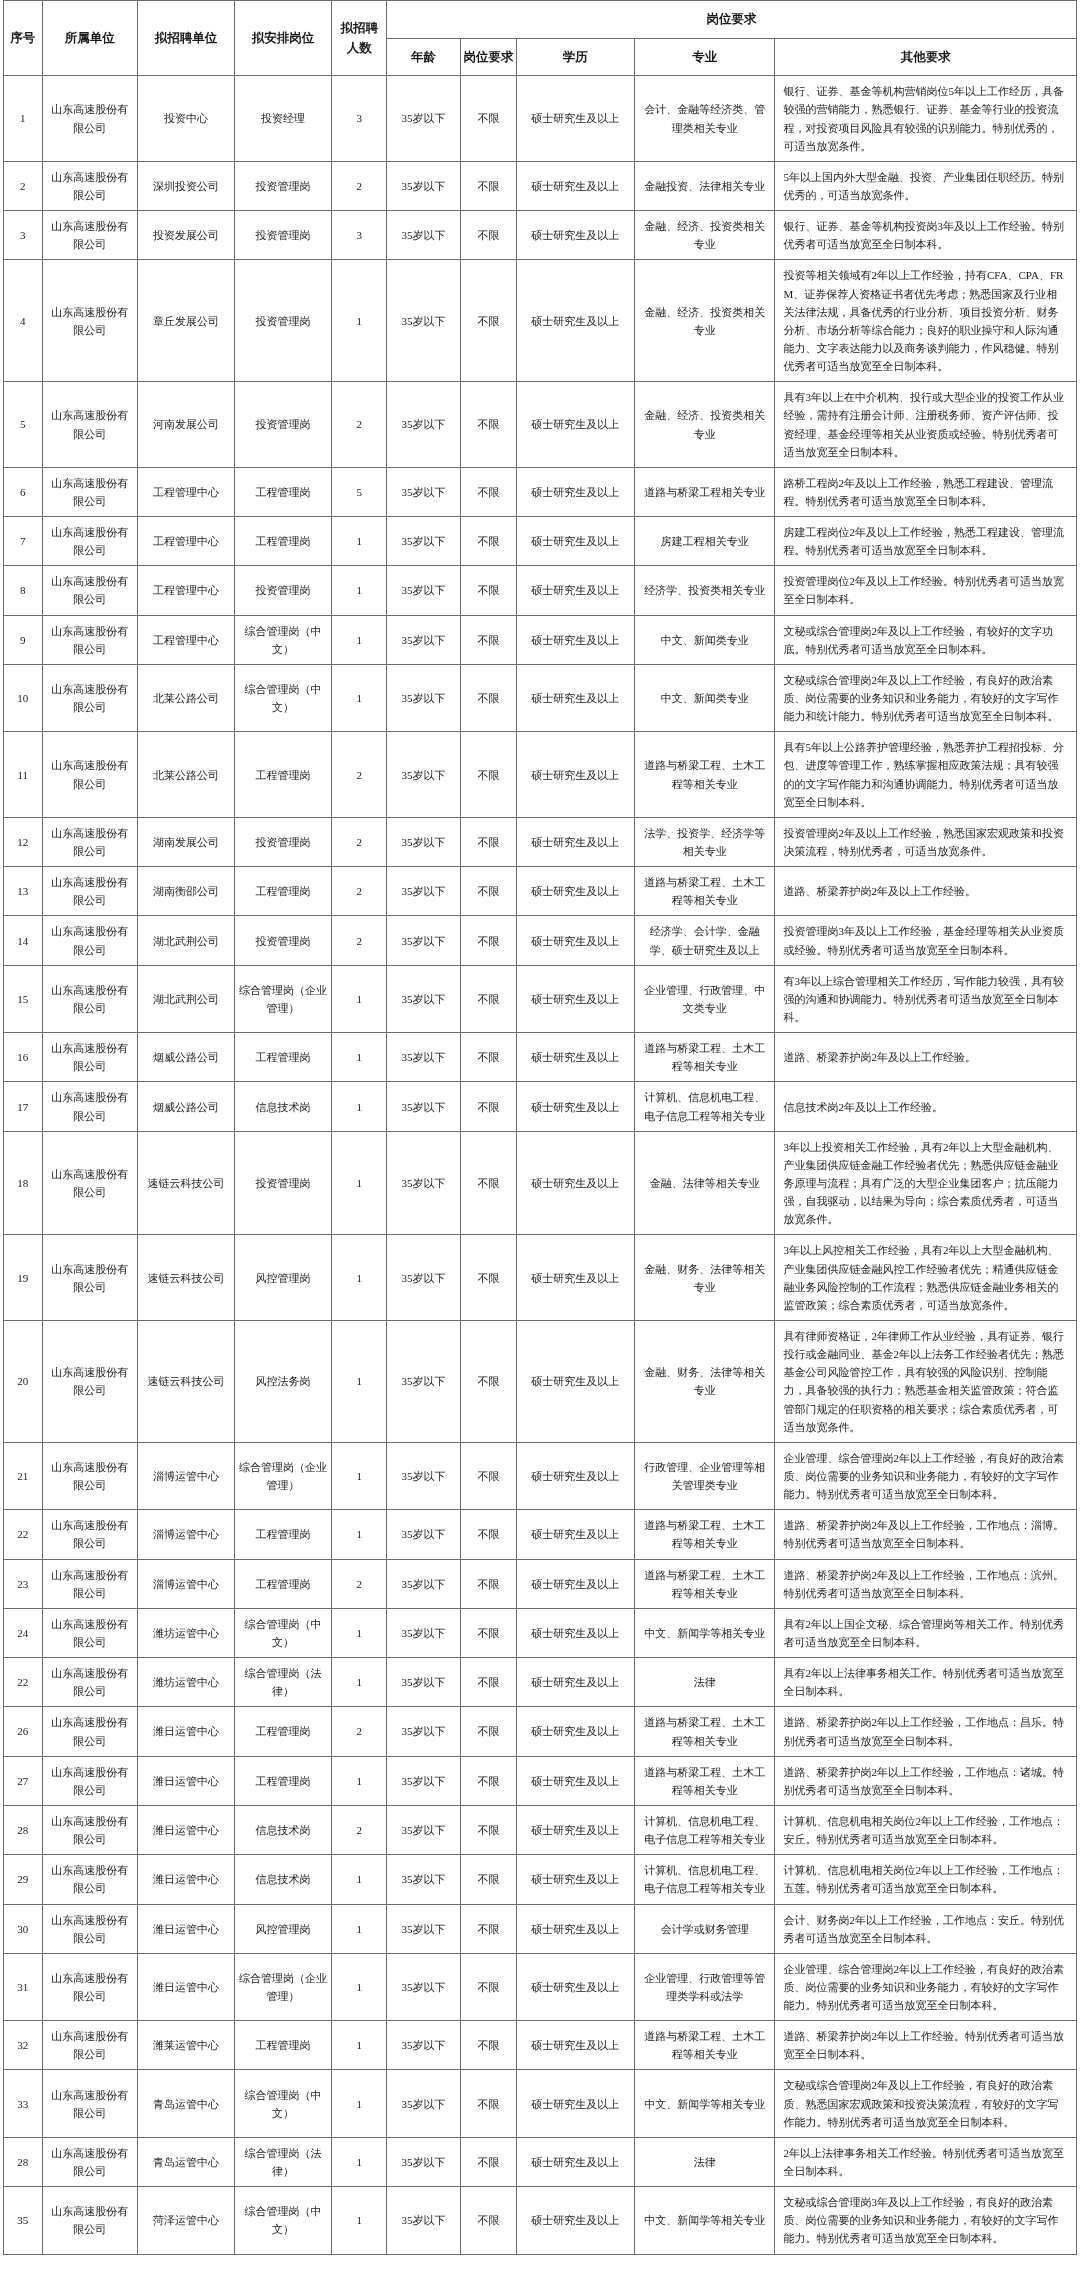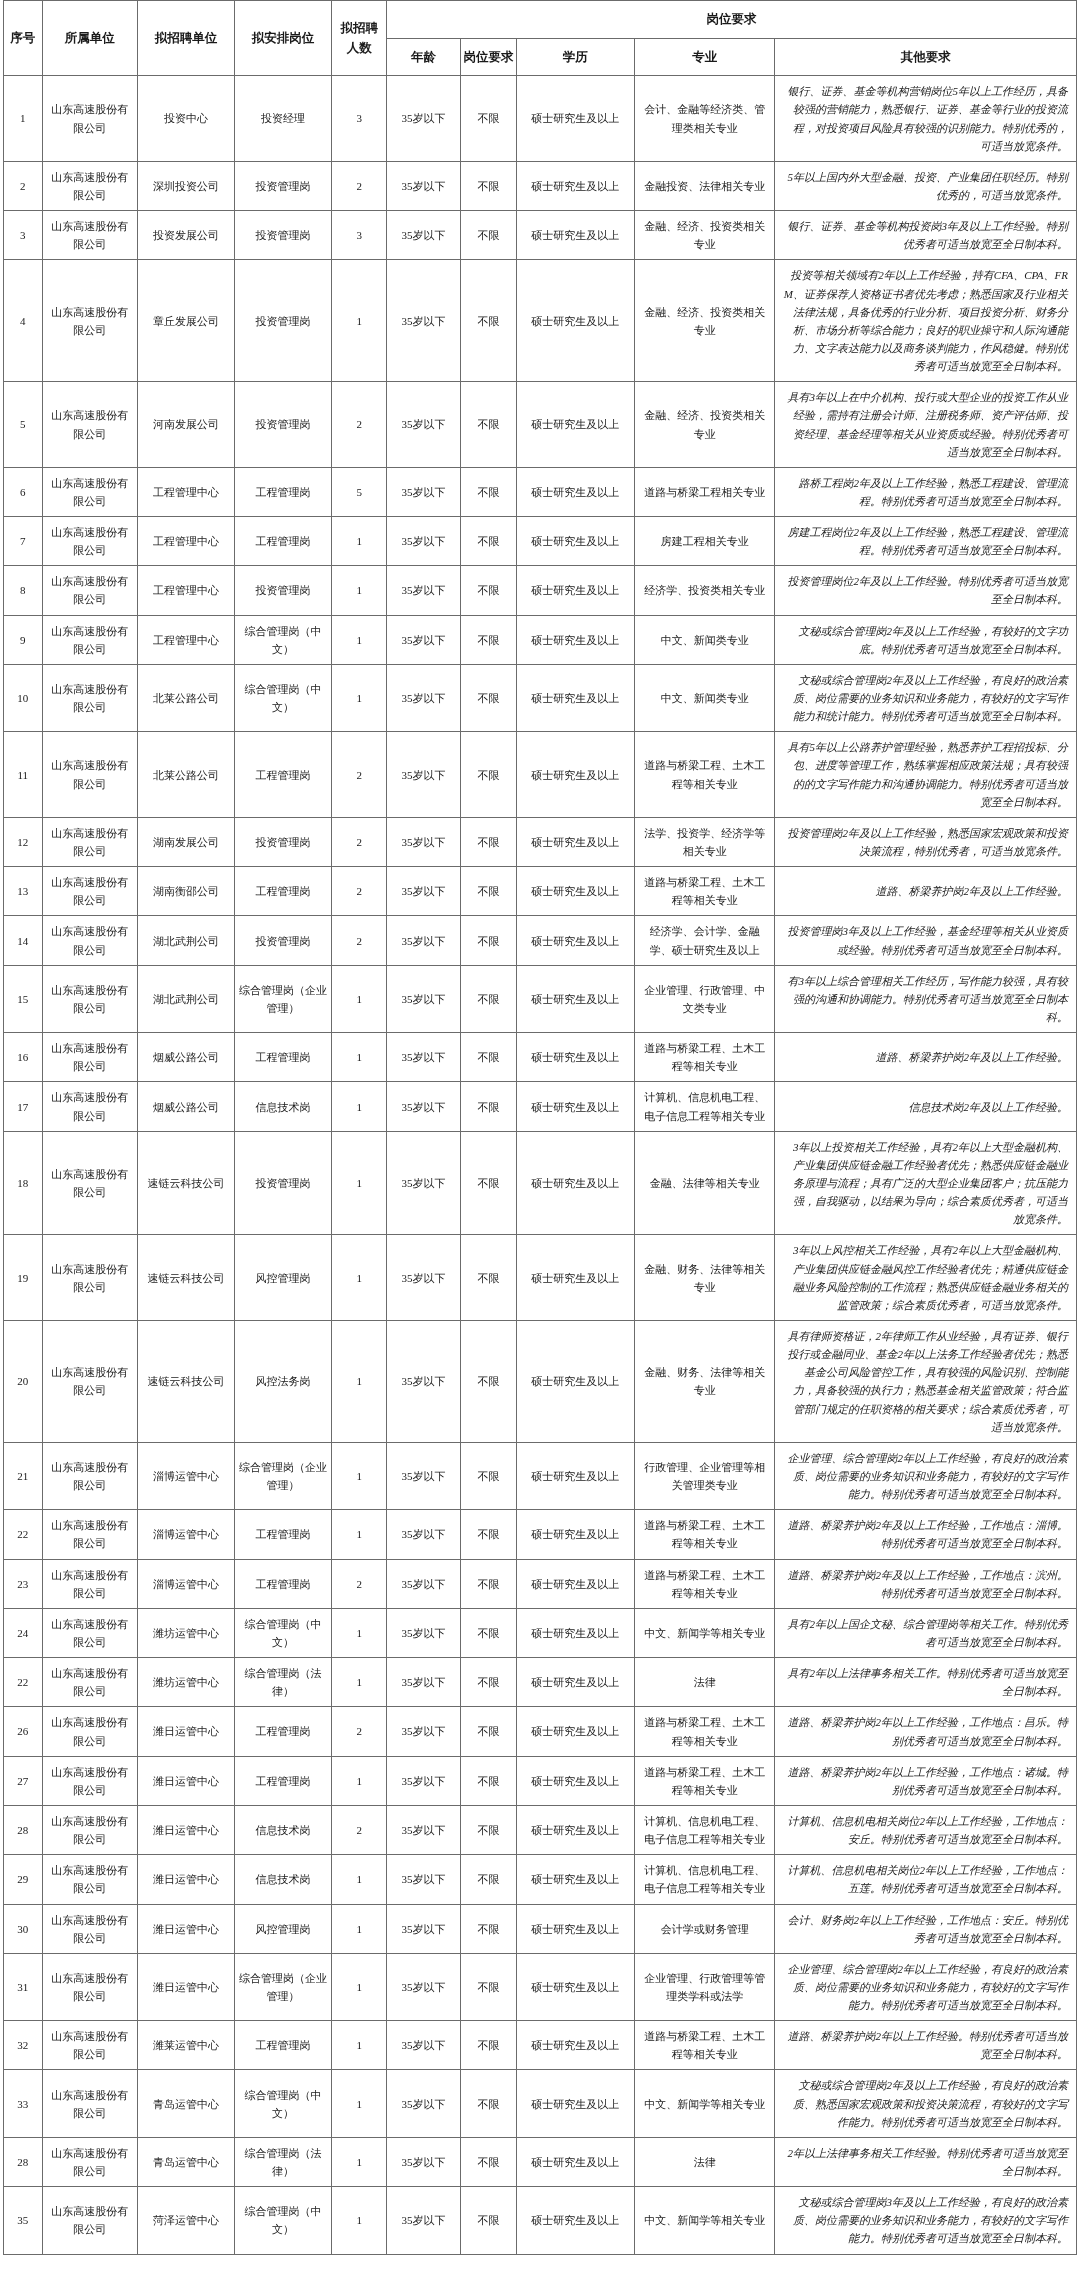--- a/index.html
+++ b/index.html
@@ -38,23 +38,22 @@
     word-break: break-all;
   }
   table.recruit th {
     font-weight: bold;
     font-size: 12.5px;
     font-family: "Liberation Sans", "DejaVu Sans", sans-serif;
     padding: 8px 2px;
   }
   table.recruit thead tr:first-child th { border-bottom-color: #6b6b6b; }
   table.recruit td.other-cell {
-    text-align: right;
+    text-align: left;
     padding: 6px 8px;
-    font-style: italic;
   }
   table.recruit tbody tr { page-break-inside: avoid; }
   col.c-seq   { width: 3.6%; }
   col.c-org   { width: 8.9%; }
   col.c-unit  { width: 9.0%; }
   col.c-pos   { width: 9.1%; }
   col.c-cnt   { width: 5.1%; }
   col.c-age   { width: 6.9%; }
   col.c-pol   { width: 5.2%; }
   col.c-edu   { width: 11.0%; }

